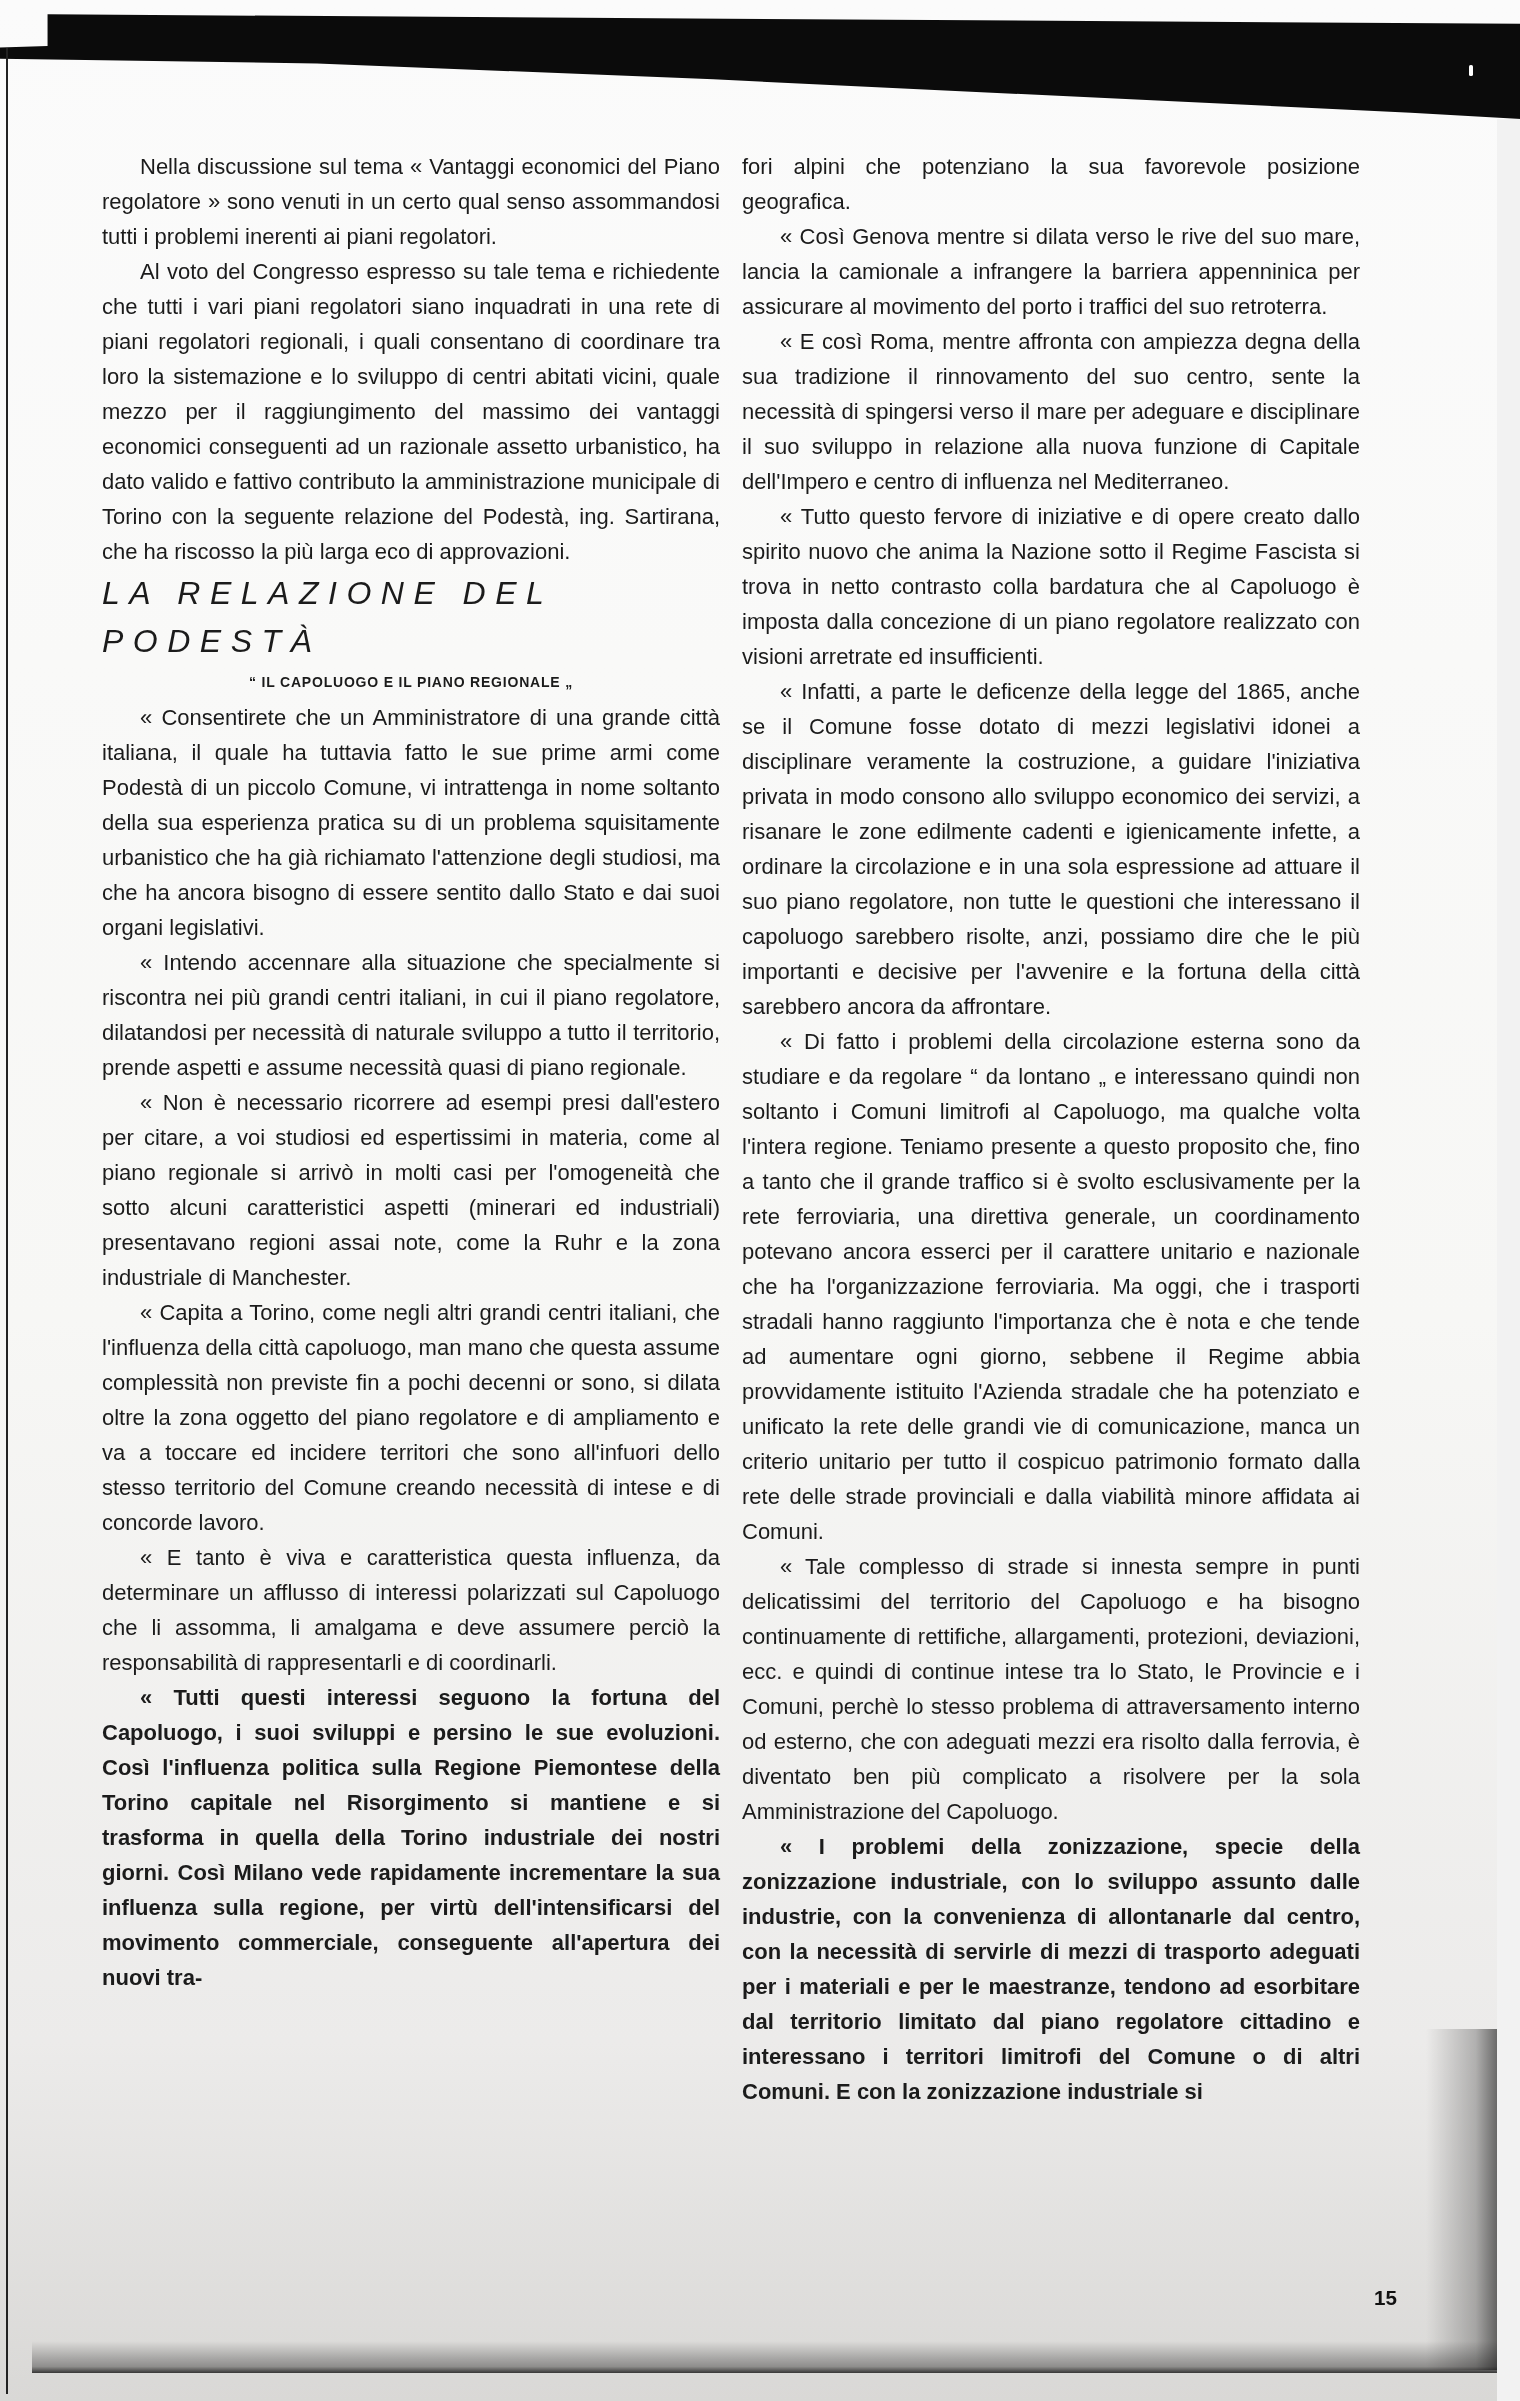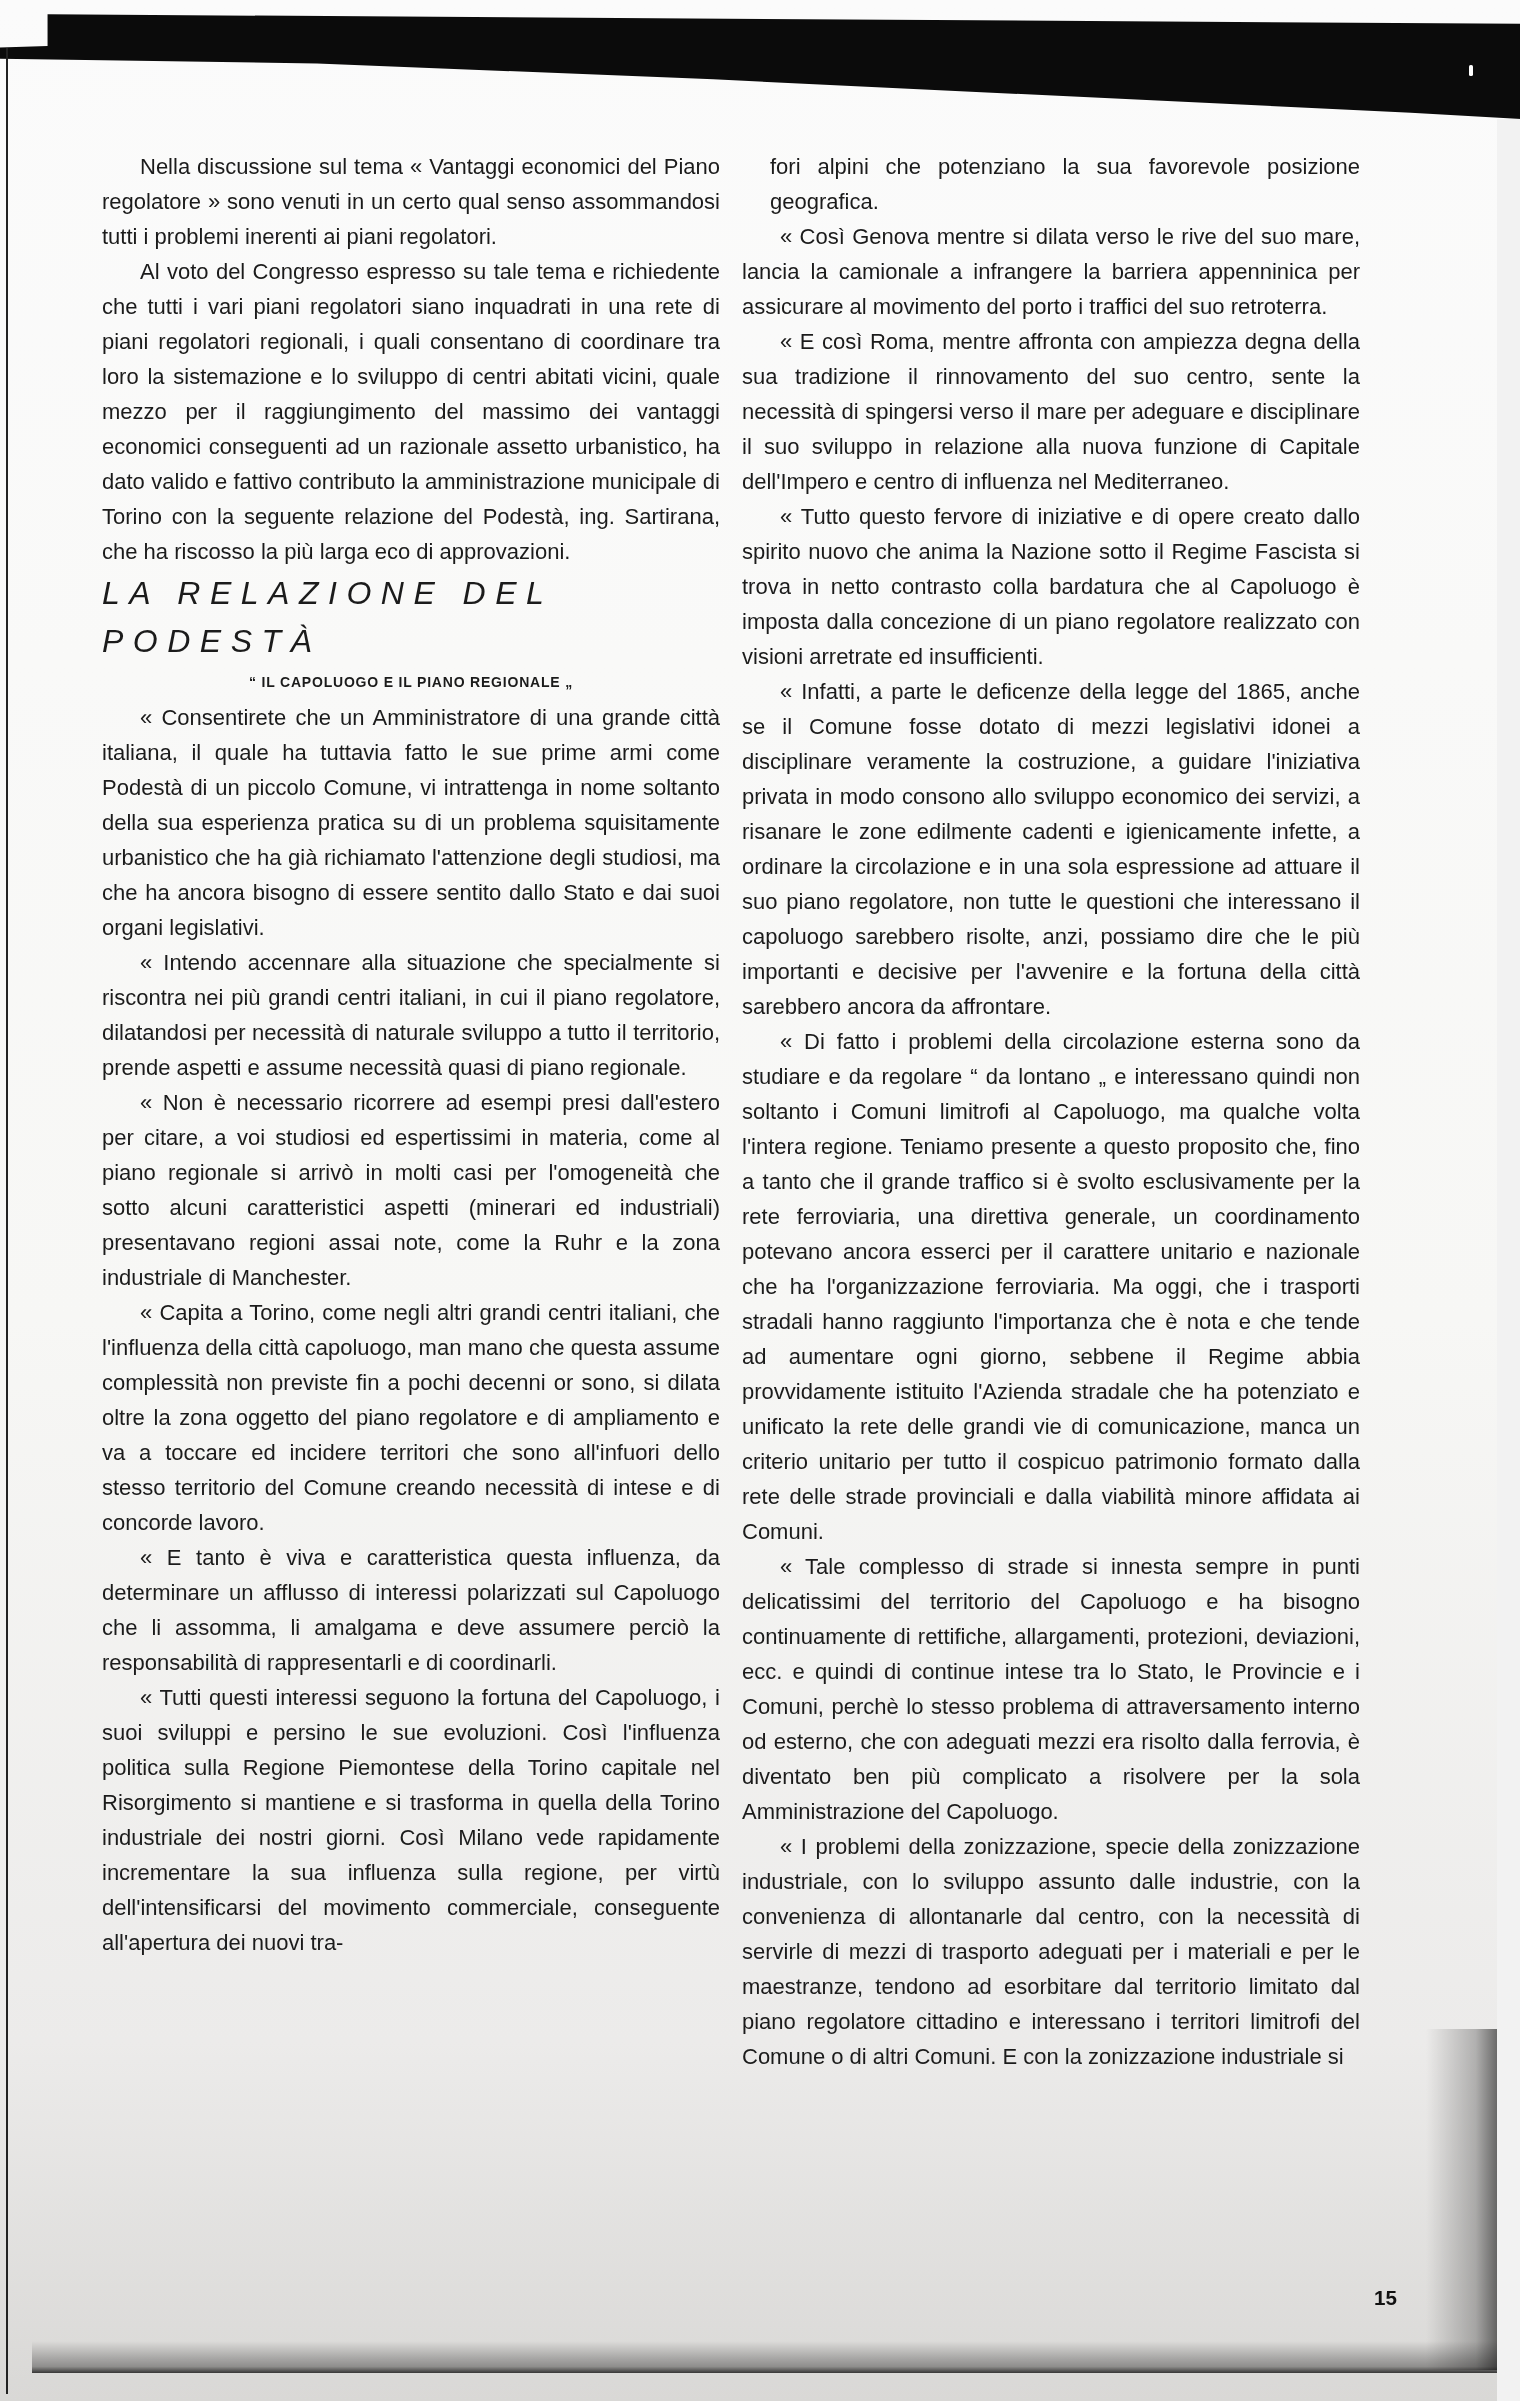--- a/index.html
+++ b/index.html
@@ -32,31 +32,31 @@
     position: absolute; right: 0; top: 119px; width: 24px; height: 2283px; background: #f2f2f2;
   }
   .column {
     position: absolute; top: 149px; width: 618px;
     font-size: 22px; line-height: 35px; text-align: justify;
     hyphens: manual;
   }
   .col-left { left: 102px; }
   .col-right { left: 742px; }
   .column p { margin: 0; text-indent: 38px; }
-  .column p.noindent { text-indent: 0; margin-left: 28px; }
+  .column p.noindent { text-indent: 0; }
   .section-title {
     margin: 48px 0 0 0; font-weight: normal; font-style: italic;
     font-size: 32px; letter-spacing: 9.5px; line-height: 48px; text-indent: 0 !important;
     text-align: left;
   }
   .subtitle {
     margin: 16px 0 17.4px 0; font-weight: bold; font-size: 14px; text-align: center;
     letter-spacing: 0.8px; text-indent: 0 !important; line-height: 35px;
   }
-  .bold-tail { font-weight: normal; }
+  .bold-tail { font-weight: bold; }
   .page-number {
     position: absolute; left: 1374px; top: 2286px; font-weight: bold; font-size: 20.6px; color: #111; text-align: right;
   }
   .page-marker {
     position: absolute; left: 1469px; top: 65px; width: 4px; height: 11px; background: #fff; border-radius: 1.6px;
   }
 </style>
 </head>
 <body>
 

